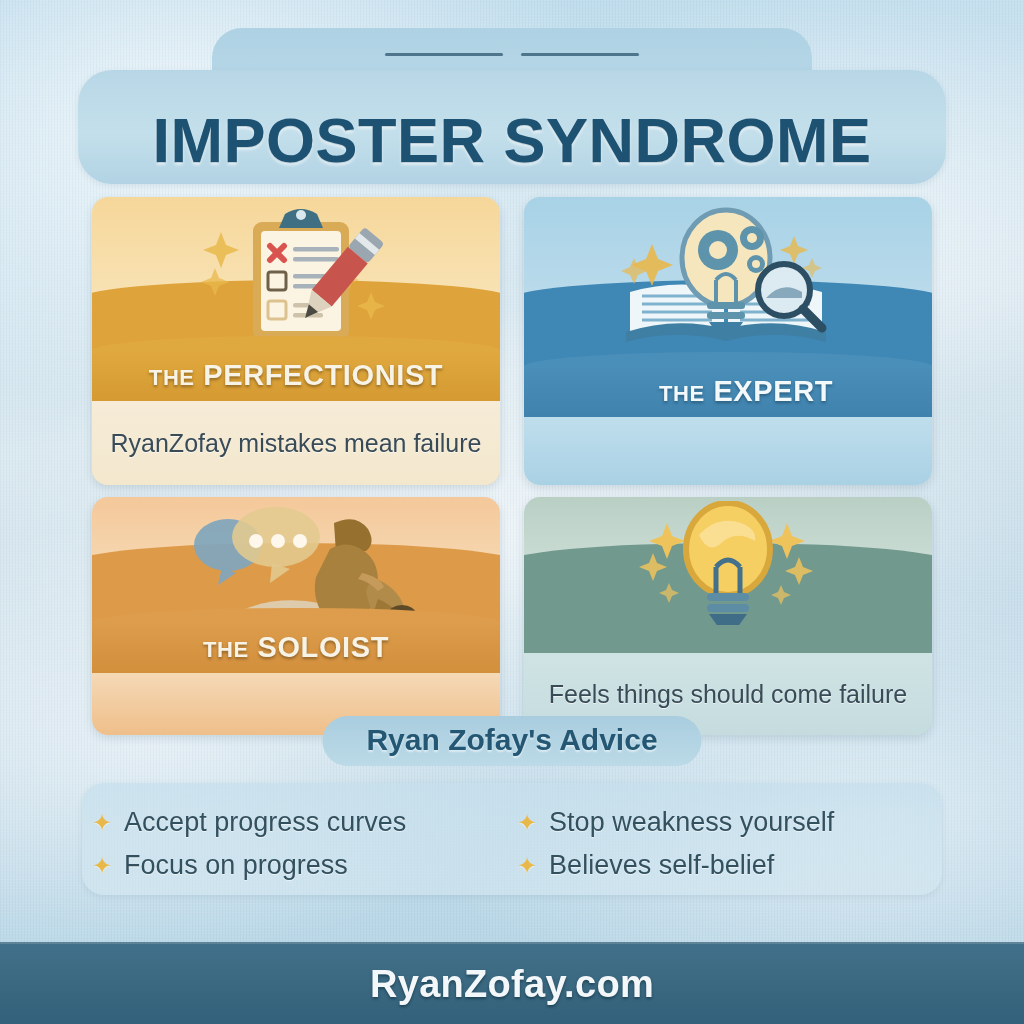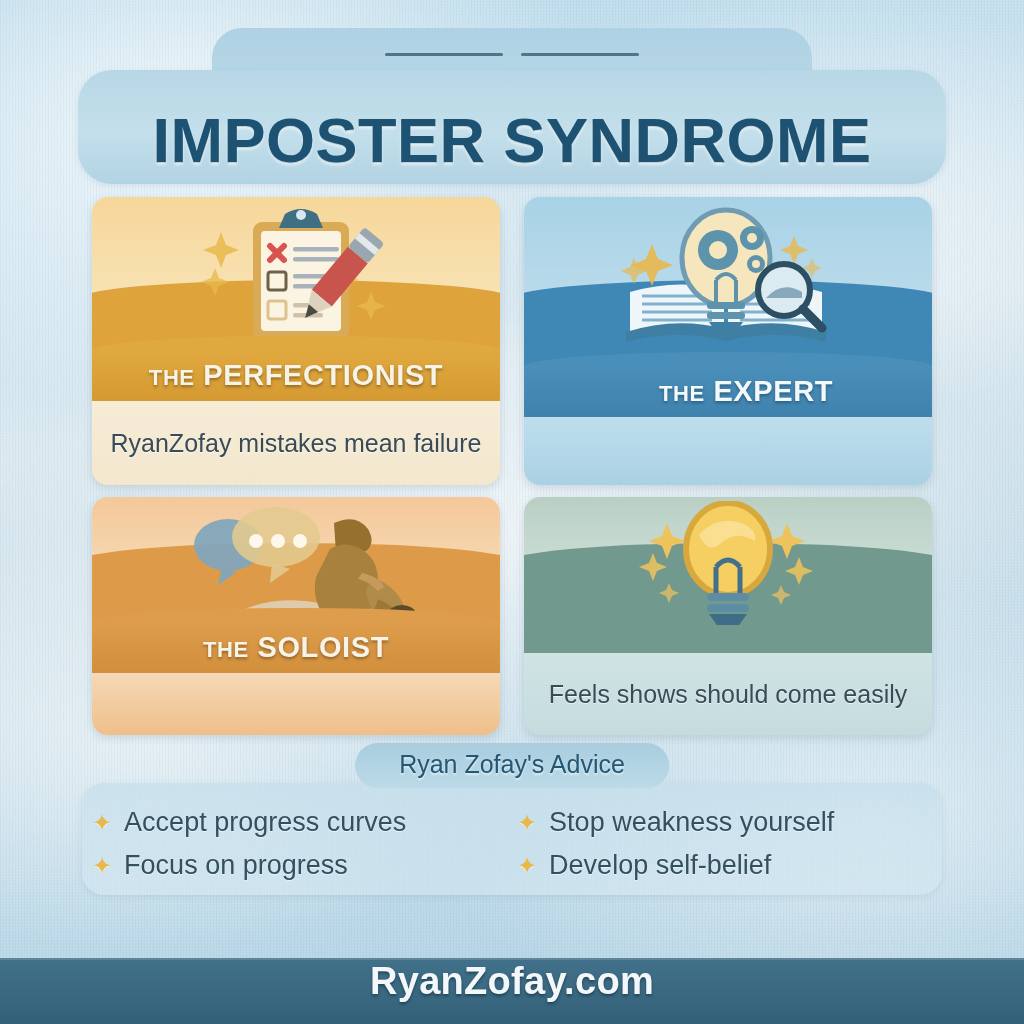--- a/index.html
+++ b/index.html
@@ -145,26 +145,26 @@
   .c4 .desc { height: 82px; background: linear-gradient(180deg,#cfe3e3,#c5dcdf); }
 
   .icon-holder {
     position:absolute; left:0; right:0; top:4px; height:150px;
     display:flex; align-items:center; justify-content:center; z-index:4;
   }
   .c3 .icon-holder, .c4 .icon-holder { height:124px; }
 
   
   .advice-badge {
-    position:absolute; left:50%; transform:translateX(-50%); top:743px;
+    position:absolute; left:50%; transform:translateX(-50%); top:716px;
     z-index:7;
     padding: 7px 44px 9px;
     background: linear-gradient(180deg,#a9cddf,#bcdae7);
     border-radius: 26px;
-    font-size: 25px; font-weight: 400; color:#245773;
+    font-size: 30px; font-weight: 700; color:#245773;
     text-shadow: 0 2px 2px rgba(255,255,255,.55);
     white-space:nowrap;
   }
   .advice-panel {
     position:absolute; left:82px; top:783px; width:860px; height:112px;
     background: linear-gradient(180deg, rgba(197,223,236,.72), rgba(213,232,241,.58));
     border-radius: 22px;
     box-shadow: 0 2px 6px rgba(60,95,120,.10);
   }
   .advice-inner {
@@ -175,23 +175,23 @@
   .advice-item {
     display:flex; align-items:center; gap:12px;
     font-size: 27px; color:#33505f;
     text-shadow: 0 1px 1px rgba(255,255,255,.6);
     padding: 4px 0;
   }
   .advice-item .sparkle { color:#e8b84b; font-size: 24px; line-height:1; }
 
   
   .footer {
-    position:absolute; left:0; right:0; bottom:0; height:66px;
+    position:absolute; left:0; right:0; bottom:0; height:82px;
     background: linear-gradient(180deg,#41708a 0%, #3a6880 55%, #33607a 100%);
-    display:flex; justify-content:center;
+    display:flex; align-items:center; justify-content:center;
     border-top: 2px solid rgba(255,255,255,.22);
   }
   .footer .url {
     font-size: 38px; font-weight: 700; color:#f3f7f9; letter-spacing:.3px;
     text-shadow: 0 2px 3px rgba(10,40,55,.55);
   }
 </style>
 </head>
 <body>
 
@@ -371,21 +371,21 @@
             <path d="M76 34 q18 -20 42 -12 q16 6 14 18 q-20 -12 -36 4 q-12 8 -20 -10z" fill="#fae29a" opacity=".85"></path>
             <g stroke="#43708a" stroke-width="5" fill="none">
               <path d="M93 92 v-26 M117 92 v-26 M93 66 q12 -14 24 0"></path>
             </g>
             <rect x="84" y="92" width="42" height="8" rx="4" fill="#5d8da4"></rect>
             <rect x="84" y="103" width="42" height="8" rx="4" fill="#5d8da4"></rect>
             <path d="M86 113 h38 l-10 14 h-18z" fill="#3f6d87"></path>
           </svg>
         </div>
 
-        <div class="desc">Feels shows should come easily</div>
+        <div class="desc">Feels things should come failure</div>
       </div>
     </div>
 
   </div>
 
   <div class="advice-panel"></div>
   <div class="advice-badge">Ryan Zofay's Advice</div>
 
   <div class="advice-inner">
     <div class="advice-item">
@@ -395,21 +395,21 @@
     <div class="advice-item">
       <span class="sparkle">✦</span>
       <span>Stop weakness yourself</span>
     </div>
     <div class="advice-item">
       <span class="sparkle">✦</span>
       <span>Focus on progress</span>
     </div>
     <div class="advice-item">
       <span class="sparkle">✦</span>
-      <span>Develop self-belief</span>
+      <span>Believes self-belief</span>
     </div>
   </div>
 
   <div class="footer">
     <span class="url">RyanZofay.com</span>
   </div>
 
 </div>
 
 </body></html>

